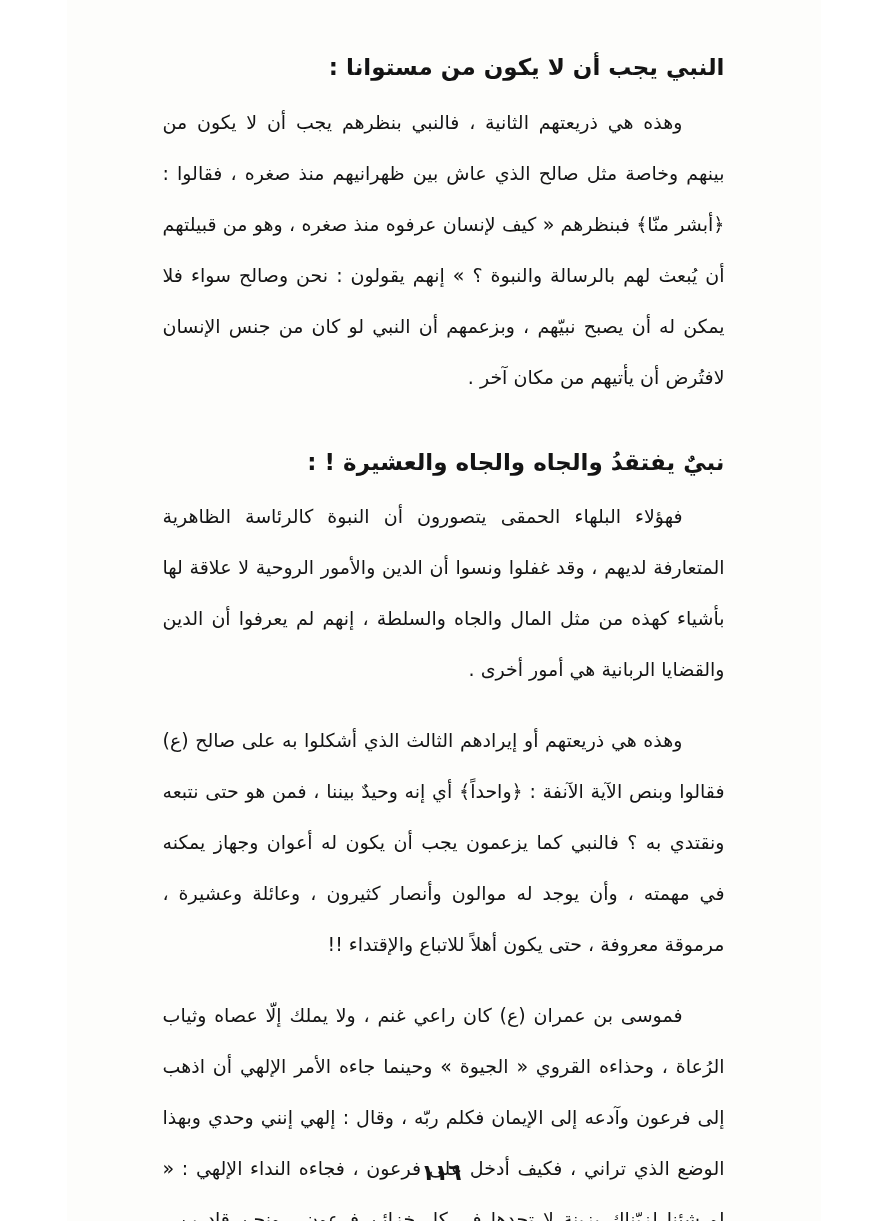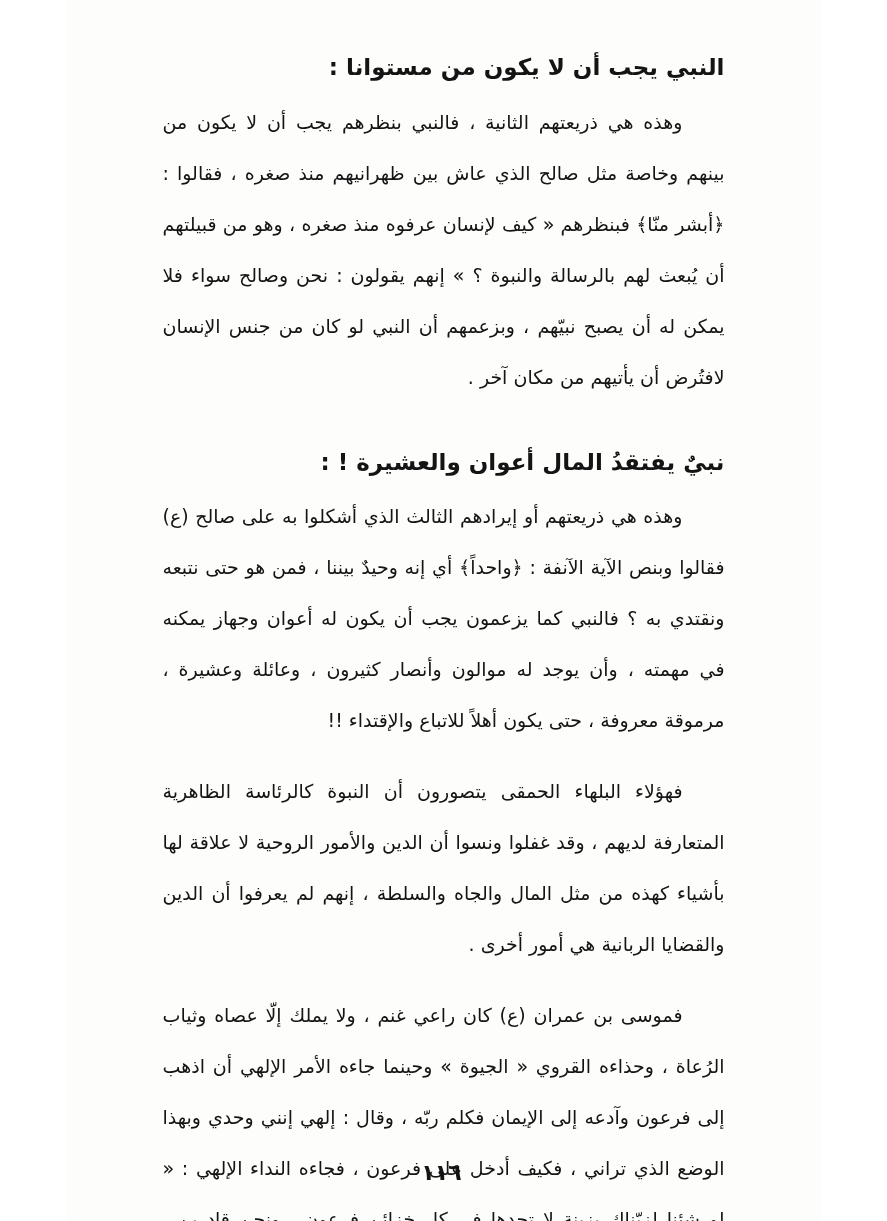--- a/index.html
+++ b/index.html
@@ -58,24 +58,24 @@
 </head>
 <body>
 
 <div class="page">
   <main class="text-block">
 
     <h2 class="heading">النبي يجب أن لا يكون من مستوانا :</h2>
 
     <p class="para indent">وهذه هي ذريعتهم الثانية ، فالنبي بنظرهم يجب أن لا يكون من بينهم وخاصة مثل صالح الذي عاش بين ظهرانيهم منذ صغره ، فقالوا : ﴿أبشر منّا﴾ فبنظرهم « كيف لإنسان عرفوه منذ صغره ، وهو من قبيلتهم أن يُبعث لهم بالرسالة والنبوة ؟ » إنهم يقولون : نحن وصالح سواء فلا يمكن له أن يصبح نبيّهم ، وبزعمهم أن النبي لو كان من جنس الإنسان لافتُرض أن يأتيهم من مكان آخر .</p>
 
-    <h2 class="heading mt">نبيٌ يفتقدُ المال أعوان والعشيرة ! :</h2>
+    <h2 class="heading mt">نبيٌ يفتقدُ والجاه والجاه والعشيرة ! :</h2>
+
+    <p class="para indent">فهؤلاء البلهاء الحمقى يتصورون أن النبوة كالرئاسة الظاهرية المتعارفة لديهم ، وقد غفلوا ونسوا أن الدين والأمور الروحية لا علاقة لها بأشياء كهذه من مثل المال والجاه والسلطة ، إنهم لم يعرفوا أن الدين والقضايا الربانية هي أمور أخرى .</p>
 
     <p class="para indent">وهذه هي ذريعتهم أو إيرادهم الثالث الذي أشكلوا به على صالح (ع) فقالوا وبنص الآية الآنفة : ﴿واحداً﴾ أي إنه وحيدٌ بيننا ، فمن هو حتى نتبعه ونقتدي به ؟ فالنبي كما يزعمون يجب أن يكون له أعوان وجهاز يمكنه في مهمته ، وأن يوجد له موالون وأنصار كثيرون ، وعائلة وعشيرة ، مرموقة معروفة ، حتى يكون أهلاً للاتباع والإقتداء !!</p>
-
-    <p class="para indent">فهؤلاء البلهاء الحمقى يتصورون أن النبوة كالرئاسة الظاهرية المتعارفة لديهم ، وقد غفلوا ونسوا أن الدين والأمور الروحية لا علاقة لها بأشياء كهذه من مثل المال والجاه والسلطة ، إنهم لم يعرفوا أن الدين والقضايا الربانية هي أمور أخرى .</p>
 
     <p class="para indent">فموسى بن عمران (ع) كان راعي غنم ، ولا يملك إلّا عصاه وثياب الرُعاة ، وحذاءه القروي « الجيوة » وحينما جاءه الأمر الإلهي أن اذهب إلى فرعون وآدعه إلى الإيمان فكلم ربّه ، وقال : إلهي إنني وحدي وبهذا الوضع الذي تراني ، فكيف أدخل على فرعون ، فجاءه النداء الإلهي : « لو شئنا لزيّناك بزينة لا تجدها في كل خزائن فرعون ، ونحن قادرين ، فاذهب كما أنت عليه فان زينتك التقوى » .</p>
 
   </main>
 
   <div class="page-number">١١٦</div>
 </div>
 
 </body></html>

